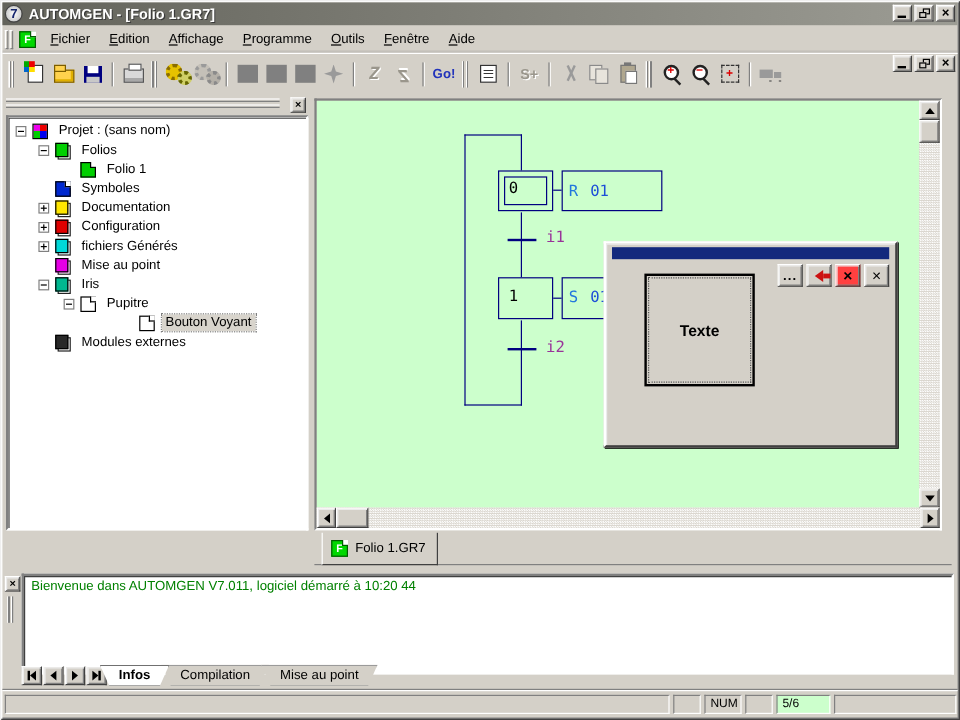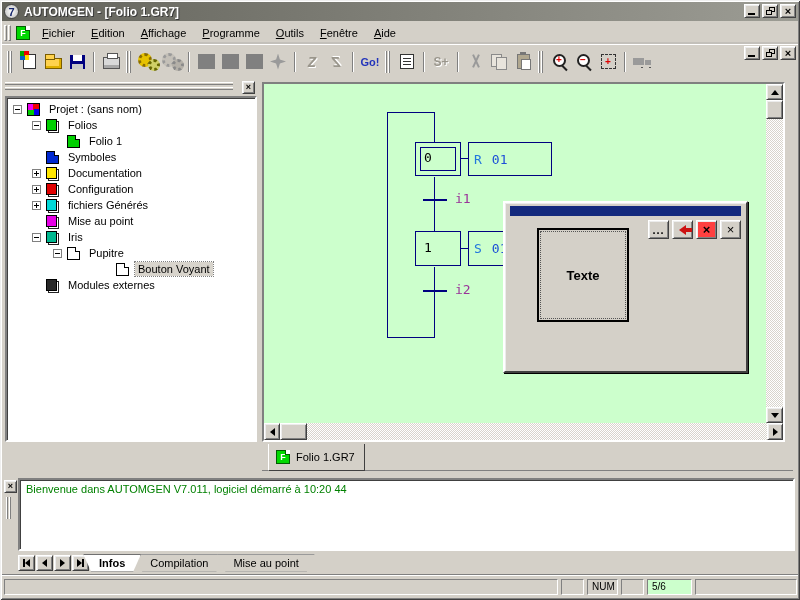--- a/index.html
+++ b/index.html
@@ -173,21 +173,21 @@
   
   .folio-line { position:absolute; left:262px; top:470px; width:531px; height:1px; background:#808080; }
   .folio-tab { position:absolute; left:268px; top:444px; width:97px; height:27px; background:#d4d0c8;
                border-left:1px solid #fff; border-right:1px solid #404040; border-bottom:1px solid #404040;
                display:flex; align-items:center; gap:6px; padding-left:7px; }
 
   
   .out-close { position:absolute; left:4px; top:480px; width:13px; height:13px; font-size:9px; font-weight:bold; line-height:9px; }
   .out-grip { position:absolute; left:6px; top:497px; width:5px; height:22px;
               background:linear-gradient(90deg,#fff 0 1px,#808080 1px 2px,transparent 2px 3px,#fff 3px 4px,#808080 4px 5px); }
-  .out-box { position:absolute; left:18px; top:478px; width:777px; height:73px; background:#fff; overflow:hidden; }
+  .out-box { position:absolute; left:18px; top:478px; width:777px; height:84px; background:#fff; overflow:hidden; }
   .out-msg { color:#008000; padding:3px 6px; }
   .out-tabs { position:absolute; left:18px; top:553px; height:19px; display:flex; align-items:center; }
   .navbtn { width:17px; height:16px; margin-right:1px; }
   .navbtn .bar { width:2px; height:8px; background:#000; }
   .sheet { height:18px; line-height:18px; padding:0 16px; clip-path:polygon(0 0,100% 0,calc(100% - 8px) 100%,8px 100%);
            margin-left:-7px; background:#d4d0c8; box-shadow:inset 0 0 0 1px #9a9a9a; }
   .sheet.active { background:#fff; font-weight:bold; box-shadow:inset 0 0 0 1px #707070; z-index:2; }
   .sheet:first-of-type { margin-left:6px; }
 
   

